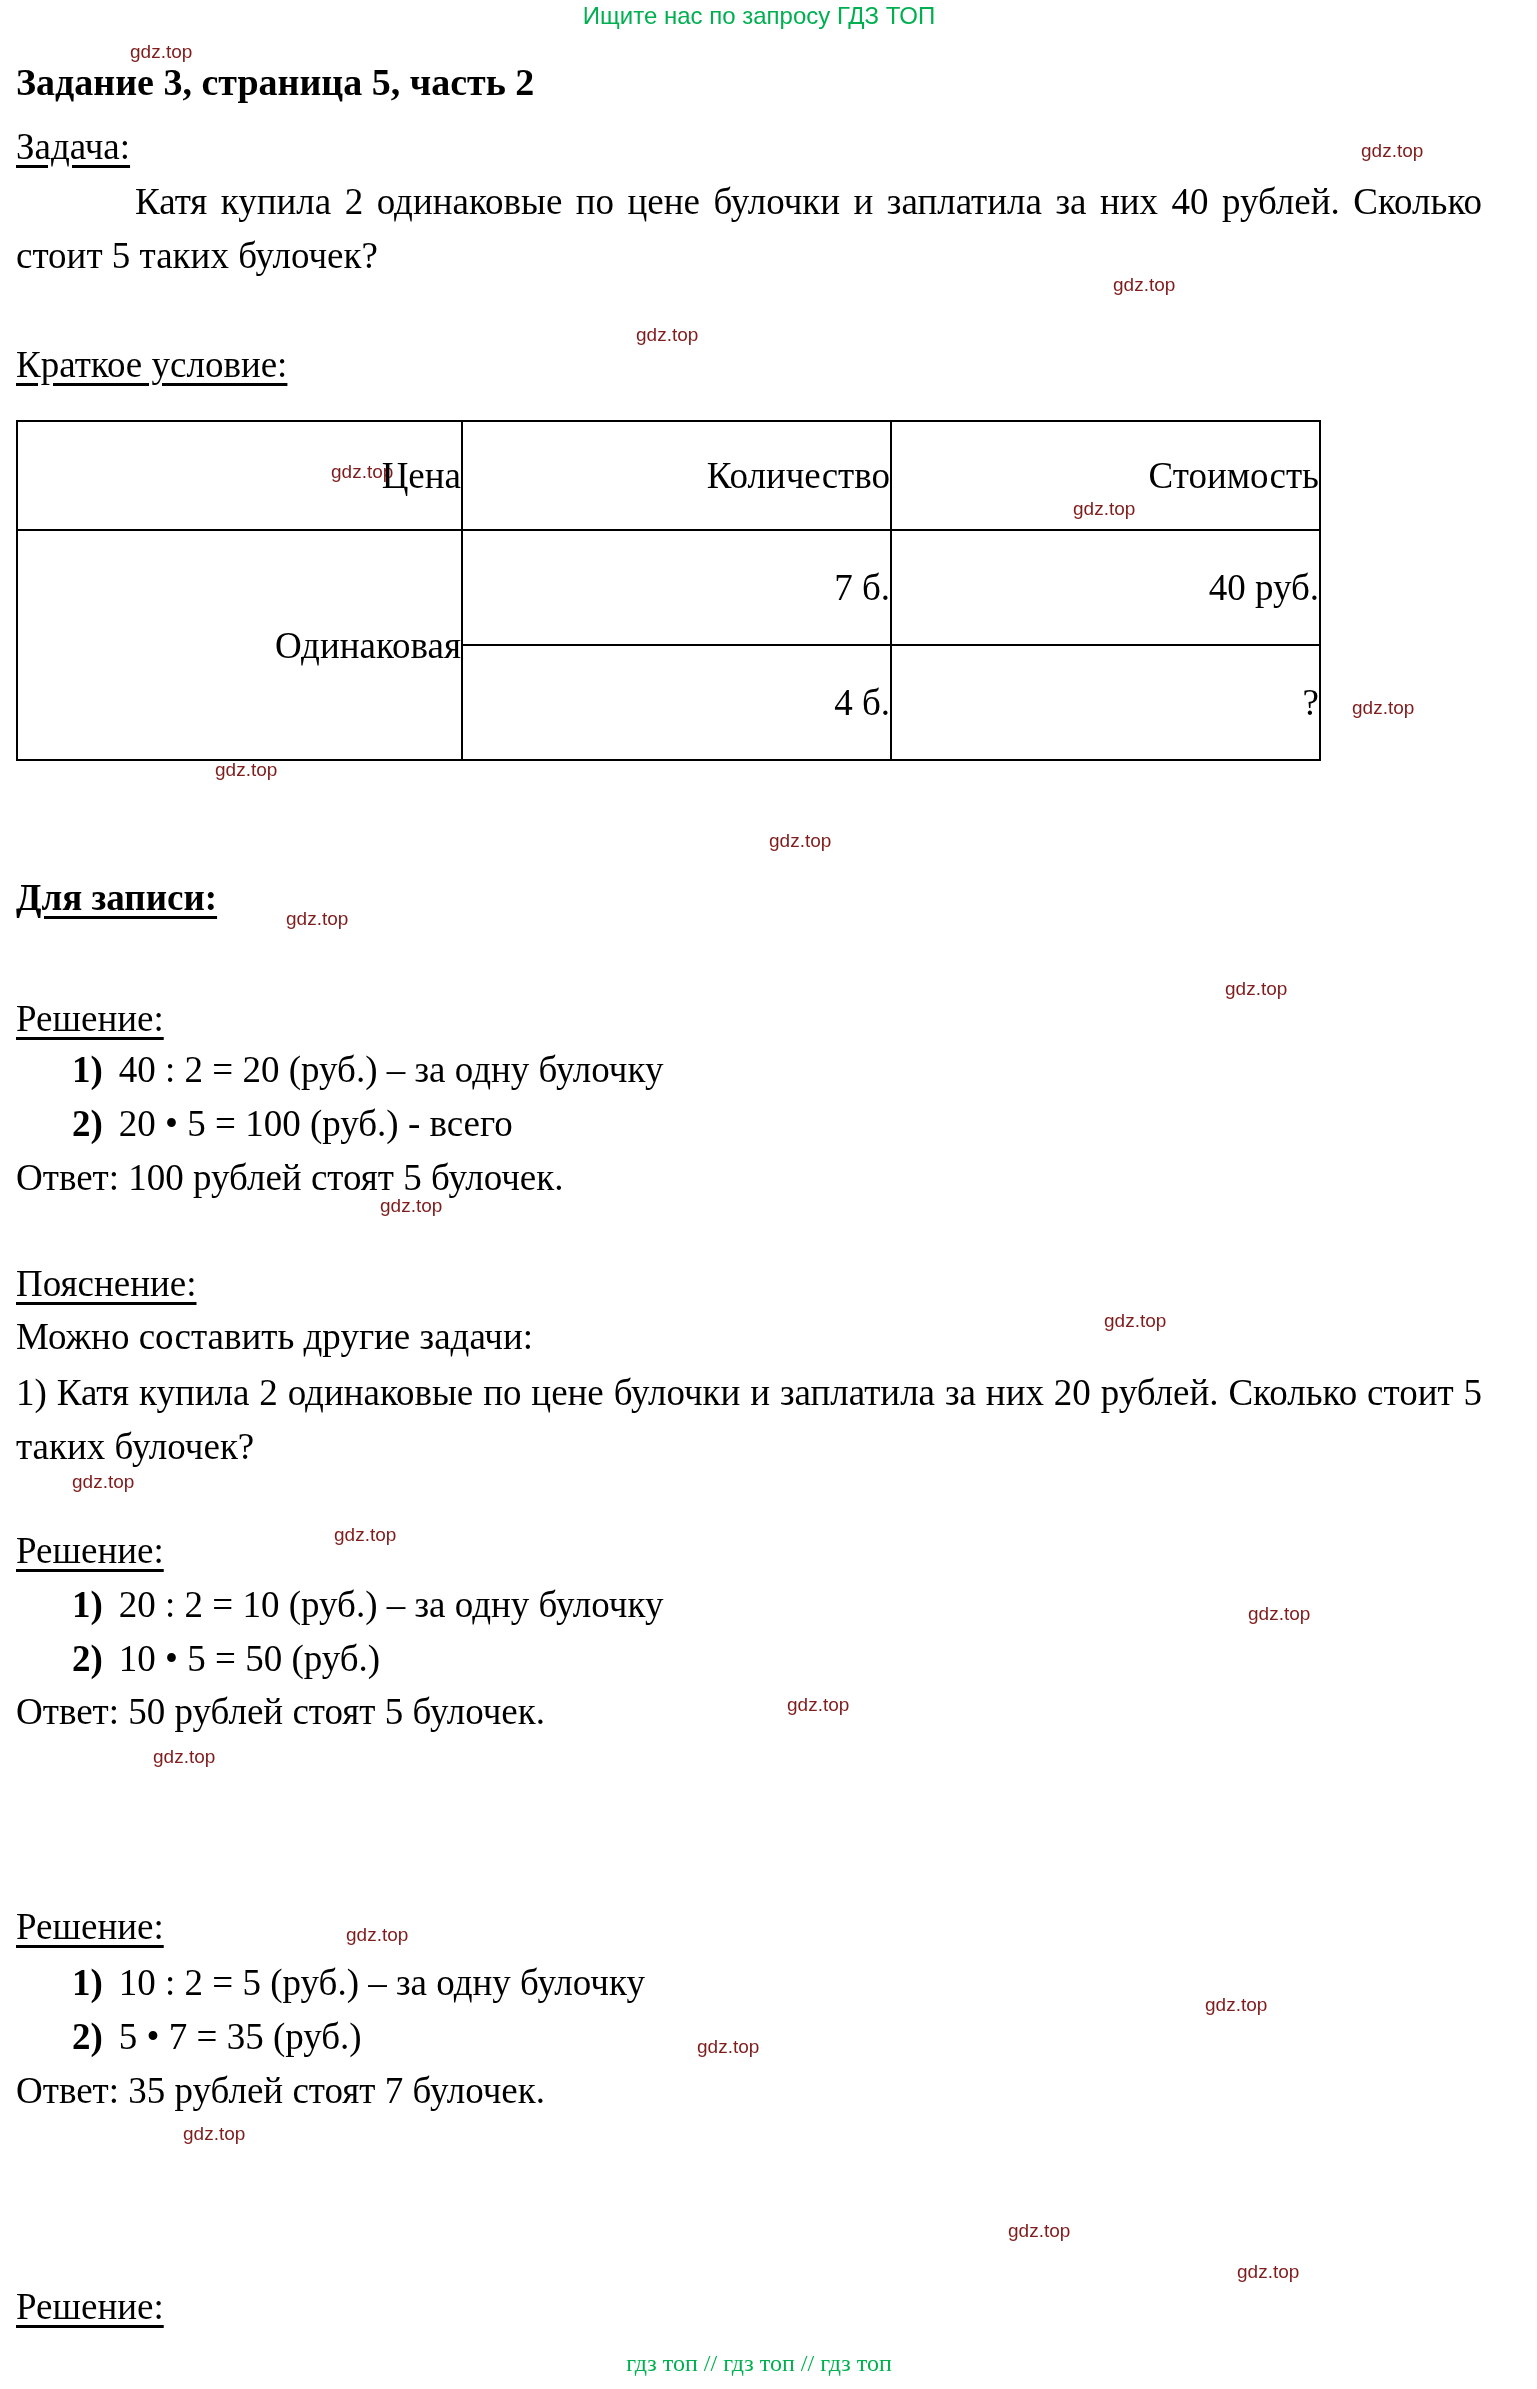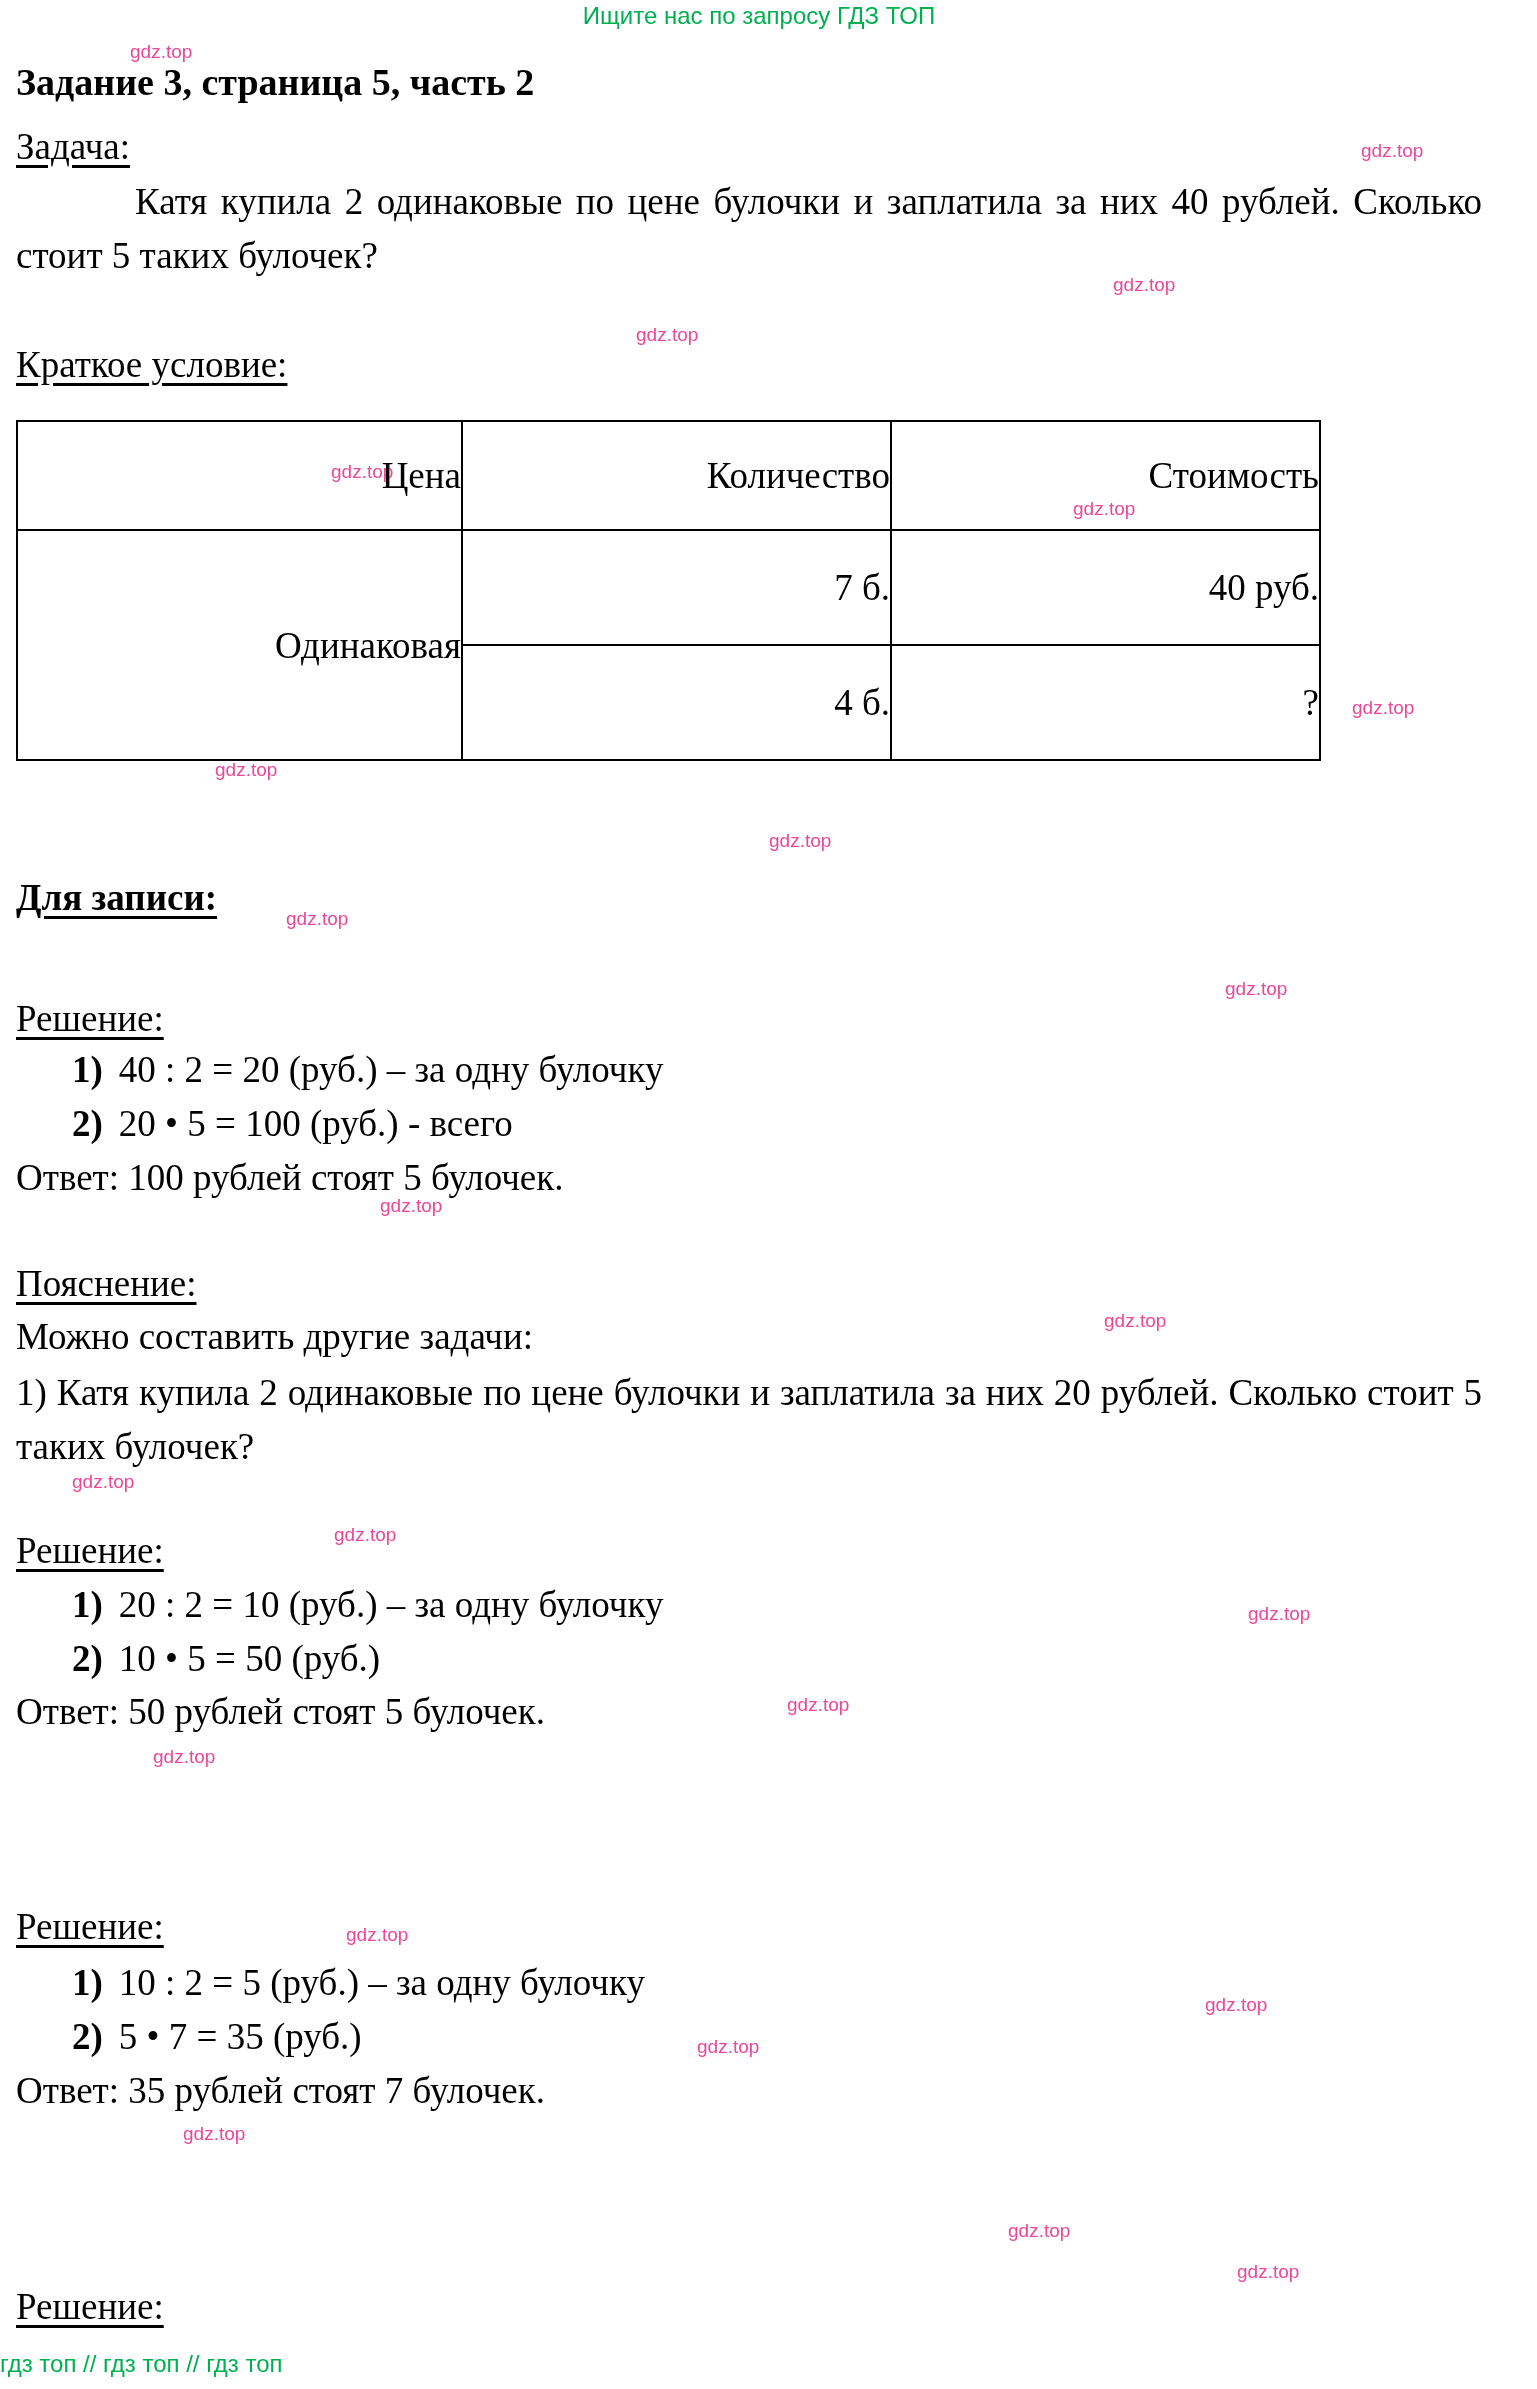--- a/index.html
+++ b/index.html
@@ -13,27 +13,28 @@
     overflow:hidden;
   }
   .banner {
     position:absolute; top:1.6px; left:0; width:100%;
     text-align:center;
     font-family:"Liberation Sans", sans-serif;
     font-size:24px; color:#00b050;
   }
   .footer {
     position:absolute; top:2350px; left:0; width:100%;
-    font-family:Liberation Sans, sans-serif;
+    text-align:center;
+    font-family:Liberation Serif, serif;
     font-size:24px; color:#00b050;
   }
   .wm {
     position:absolute;
     font-family:"Liberation Sans", sans-serif;
-    font-size:19px; color:#ec4899;
+    font-size:19px; color:#7f1d1d;
     white-space:nowrap;
   }
   .t { position:absolute; font-size:37px; line-height:1.25; white-space:nowrap; }
   .para {
     position:absolute; left:16px; width:1466px;
     font-size:37px; line-height:54px;
     text-align:justify;
   }
   .indent { text-indent:119px; }
   .u { text-decoration:underline; text-underline-offset:5.6px; }

